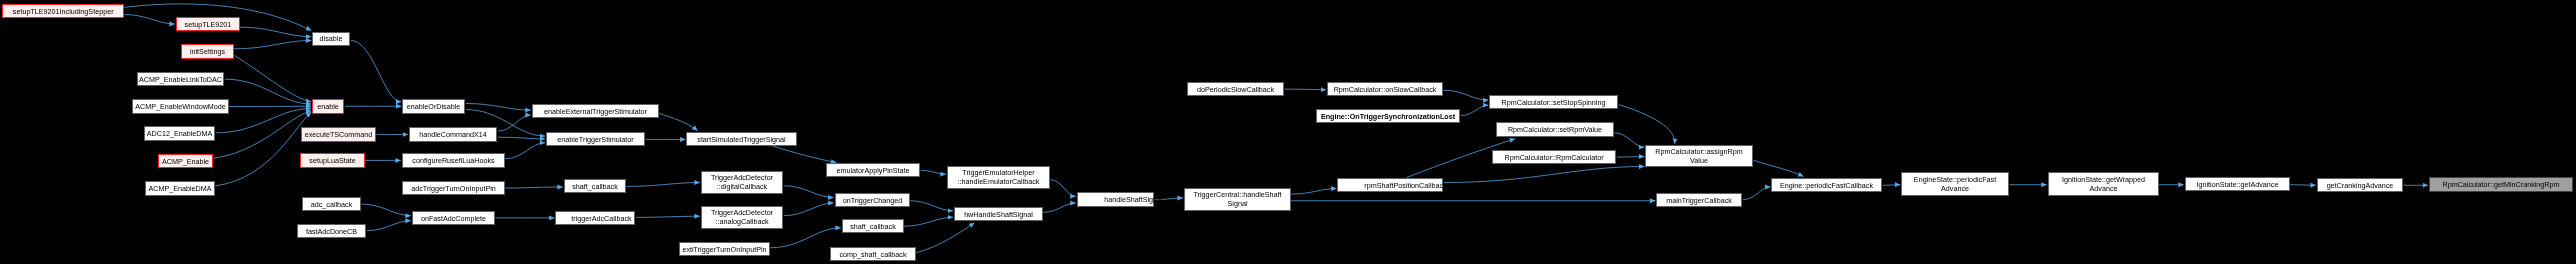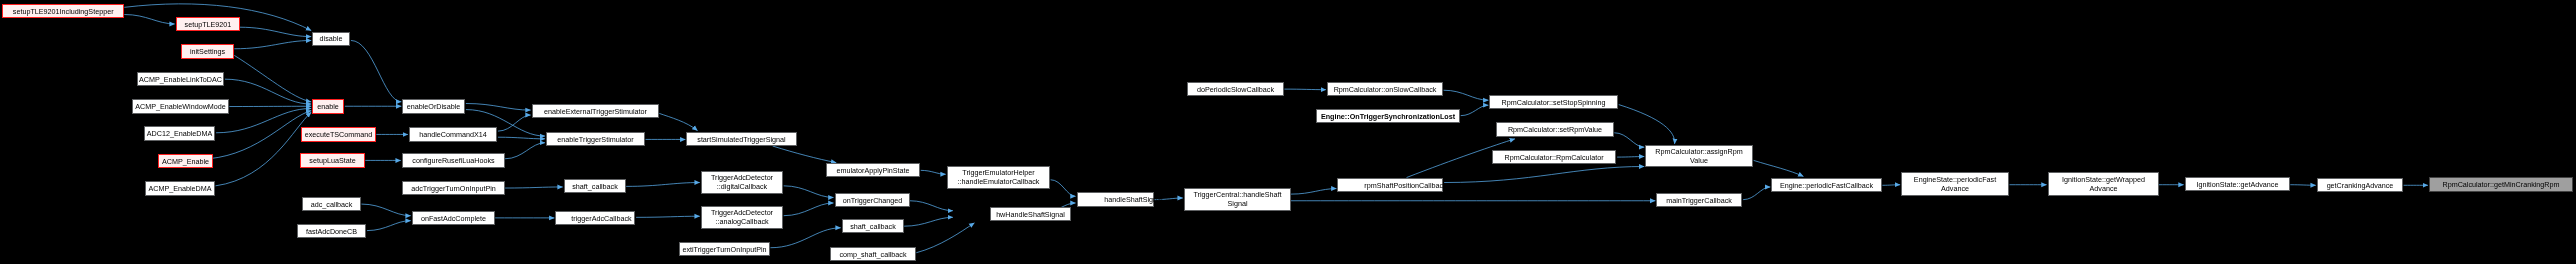--- a/index.html
+++ b/index.html
@@ -175,21 +175,21 @@
       <div class="node plain" style="left: 842px; top: 219px; width: 62px; height: 14.4px;">
         <span>shaft_callback</span>
       </div>
       <div class="node plain" style="left: 830px; top: 247px; width: 86px; height: 14.4px;">
         <span>comp_shaft_callback</span>
       </div>
       <div class="node plain" style="left: 947px; top: 166px; width: 103px; height: 22.7px;">
         <span>TriggerEmulatorHelper</span>
         <span>::handleEmulatorCallback</span>
       </div>
-      <div class="node plain" style="left: 954px; top: 207px; width: 81px; height: 14.4px; margin-left: 36px;">
+      <div class="node plain" style="left: 954px; top: 207px; width: 89px; height: 14.4px;">
         <span>hwHandleShaftSignal</span>
       </div>
       <div class="node plain" style="left: 1077px; top: 192px; width: 77px; height: 15px; padding-left: 36px;">
         <span>handleShaftSignal</span>
       </div>
       <div class="node plain" style="left: 1184px; top: 188px; width: 107px; height: 22.7px;">
         <span>TriggerCentral::handleShaft</span>
         <span>Signal</span>
       </div>
       <div class="node plain" style="left: 1187px; top: 82px; width: 97px; height: 14.4px;">

